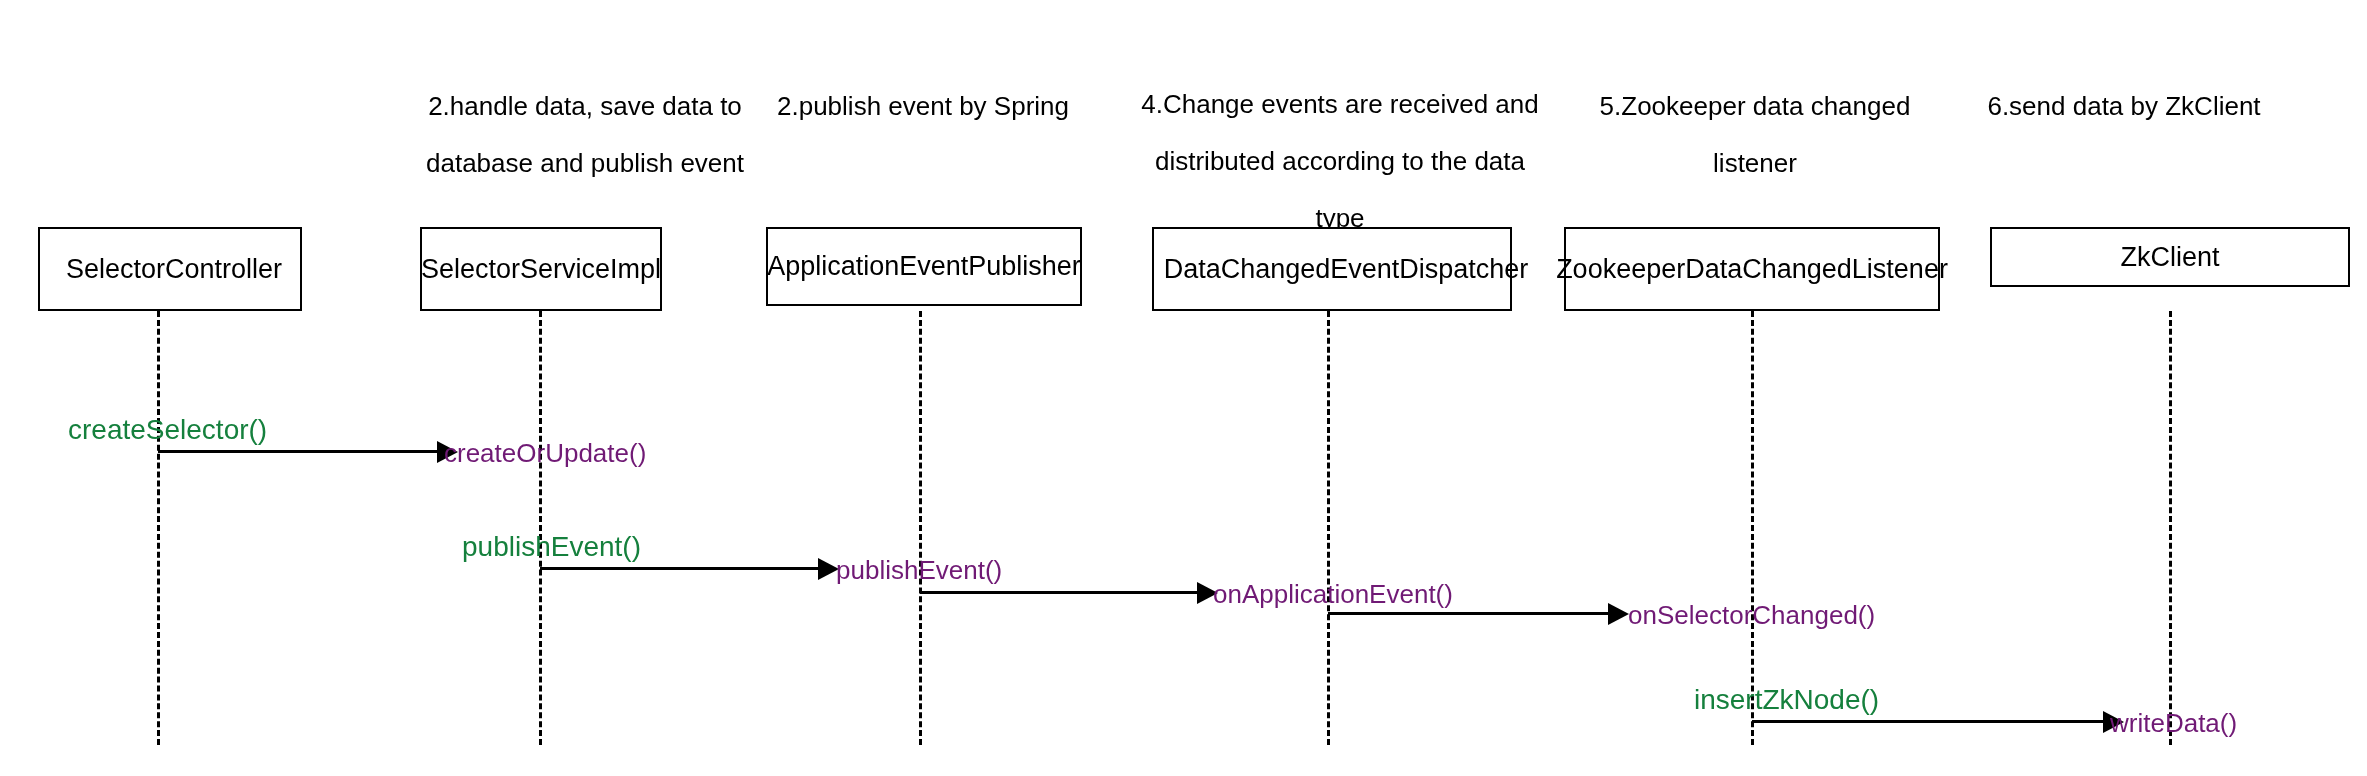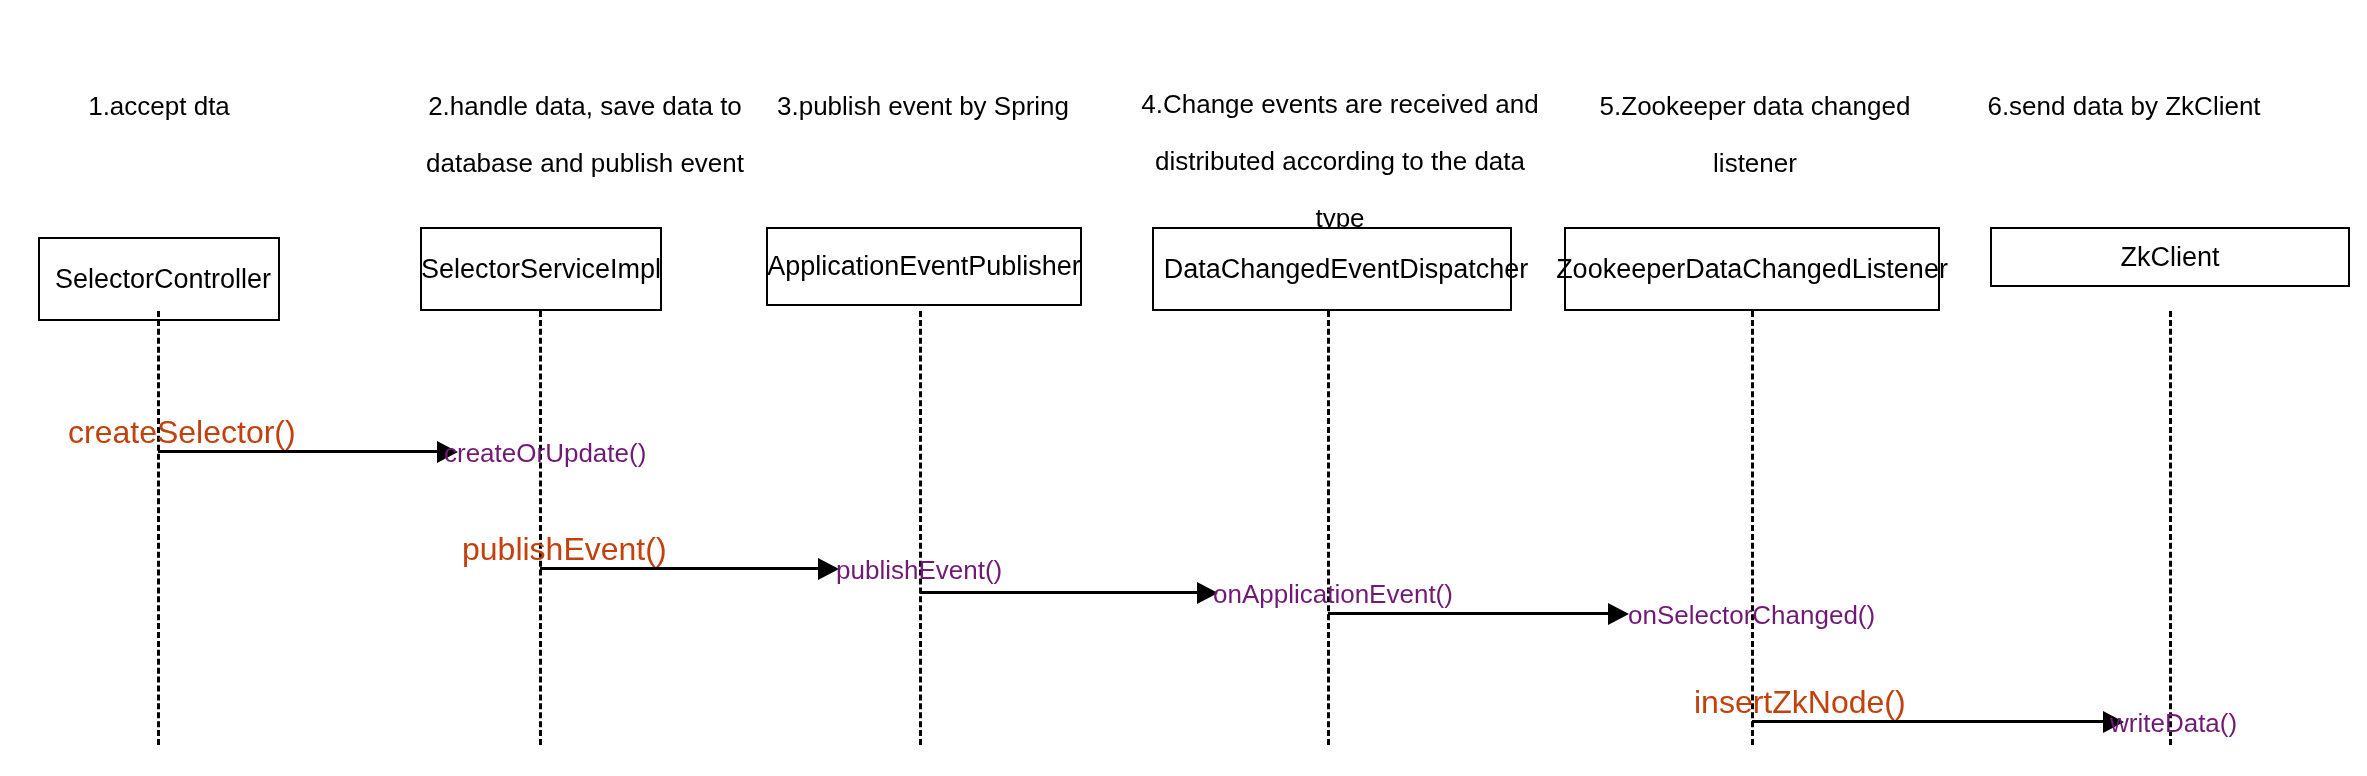--- a/index.html
+++ b/index.html
@@ -54,46 +54,45 @@
   .arrow-head {
     position: absolute;
     width: 0;
     height: 0;
     border-top: 11px solid transparent;
     border-bottom: 11px solid transparent;
     border-left: 21px solid #000000;
   }
   .msg-label {
     position: absolute;
-    font-size: 32px;
-    color: #c2410c;
+    font-size: 28px;
+    color: #15803d;
     white-space: nowrap;
   }
   .msg-target {
     position: absolute;
     font-size: 26px;
     color: #701a75;
     white-space: nowrap;
   }
 </style>
 </head>
 <body>
 
 <div id="canvas">
 
-  <div class="note" style="left: 38px; top: 78px; width: 242px;">1.accept dta</div>
   <div class="note" style="left: 420px; top: 78px; width: 330px;">2.handle data, save data to
 database and publish event</div>
-  <div class="note" style="left: 768px; top: 78px; width: 310px;">3.publish event by Spring</div>
+  <div class="note" style="left: 768px; top: 78px; width: 310px;">2.publish event by Spring</div>
   <div class="note" style="left: 1140px; top: 76px; width: 400px;">4.Change events are received and
 distributed according to the data type</div>
   <div class="note" style="left: 1564px; top: 78px; width: 382px;">5.Zookeeper data changed listener</div>
   <div class="note" style="left: 1964px; top: 78px; width: 320px;">6.send data by ZkClient</div>
 
-  <div class="participant" style="left: 38px; top: 237px; width: 242px; height: 84px; padding-left: 8px;">SelectorController</div>
+  <div class="participant" style="left: 38px; top: 227px; width: 264px; height: 84px; padding-left: 8px;">SelectorController</div>
   <div class="participant" style="left: 420px; top: 227px; width: 242px; height: 84px;">SelectorServiceImpl</div>
   <div class="participant" style="left: 766px; top: 227px; width: 316px; height: 79px;">ApplicationEventPublisher</div>
   <div class="participant" style="left: 1152px; top: 227px; width: 360px; height: 84px; padding-left: 28px;">DataChangedEventDispatcher</div>
   <div class="participant" style="left: 1564px; top: 227px; width: 376px; height: 84px;">ZookeeperDataChangedListener</div>
   <div class="participant" style="left: 1990px; top: 227px; width: 360px; height: 60px;">ZkClient</div>
 
   <div class="lifeline" style="left: 157px; top: 311px; height: 434px;"></div>
   <div class="lifeline" style="left: 539px; top: 311px; height: 434px;"></div>
   <div class="lifeline" style="left: 919px; top: 311px; height: 434px;"></div>
   <div class="lifeline" style="left: 1327px; top: 311px; height: 434px;"></div>

